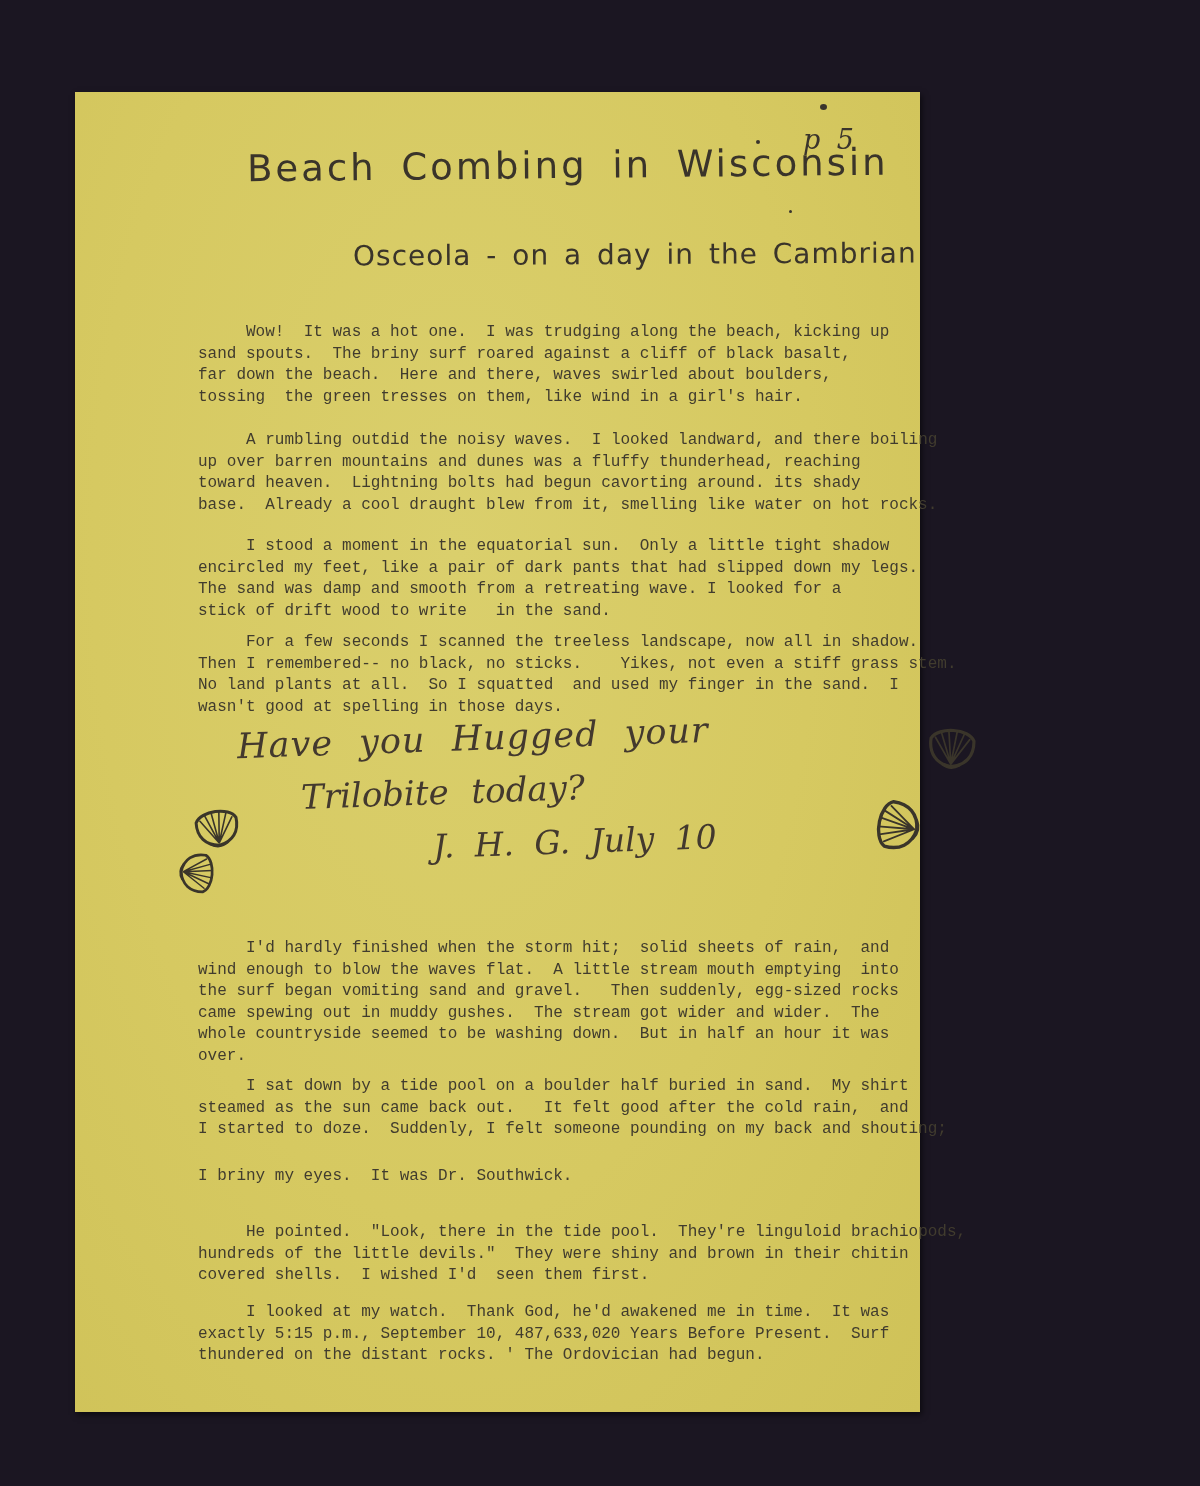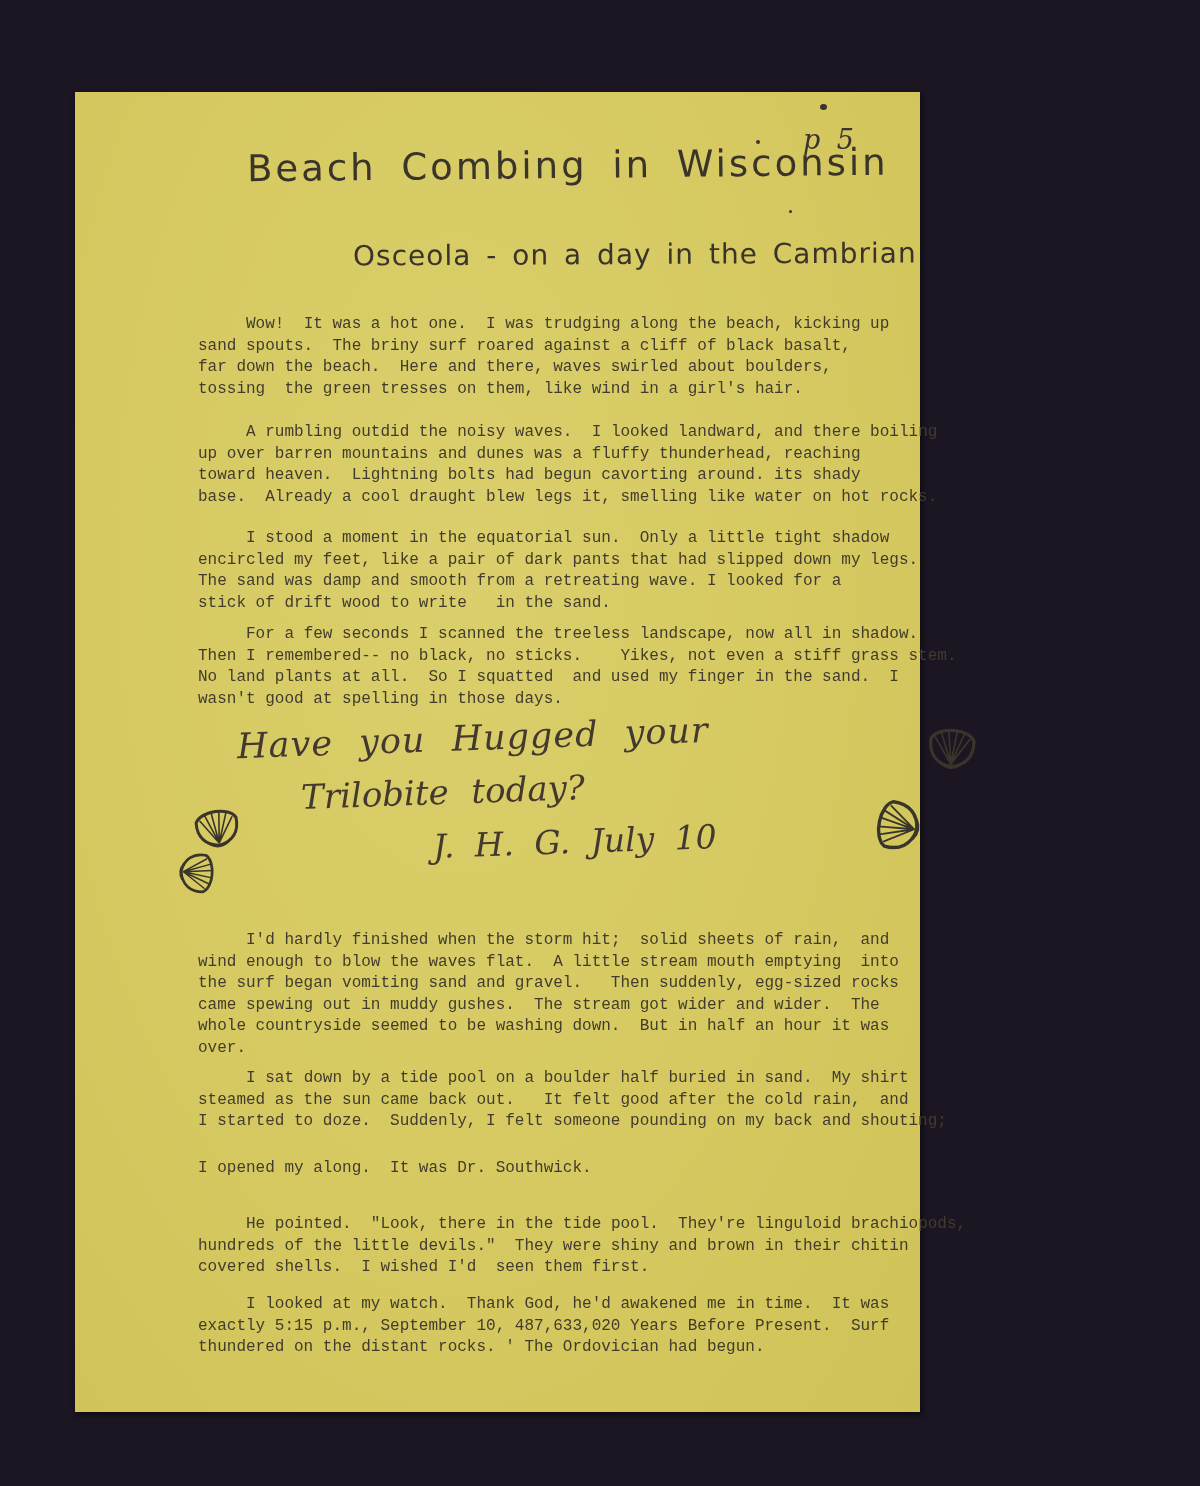--- a/index.html
+++ b/index.html
@@ -17,21 +17,21 @@
   .speck.s2{width:4px;height:4px;right:160px;top:48px;border-radius:2px;}
   .speck.s3{width:3px;height:3px;right:128px;top:118px;}
   .title{position:absolute;left:172px;top:52px;margin:0;
     font-family:"DejaVu Sans",sans-serif;font-weight:400;font-size:37px;
     color:#3a342a;letter-spacing:3px;word-spacing:10px;transform:rotate(-.6deg);}
   .subtitle{position:absolute;left:278px;top:146px;margin:0;
     font-family:"DejaVu Sans",sans-serif;font-weight:400;font-size:28px;
     color:#3a342a;letter-spacing:1px;word-spacing:5px;transform:rotate(-.3deg);}
   .para{position:absolute;left:123px;width:840px;
     font-family:"Liberation Mono","DejaVu Sans Mono",monospace;
-    font-size:16px;line-height:21.5px;color:#413c2e;white-space:pre-wrap;}
+    font-size:16px;line-height:21.5px;color:#413c2e;white-space:pre-wrap;margin-top:8px;}
   .p1{top:222px}.p2{top:330px}.p3{top:436px}.p4{top:532px}
   .p5{top:838px}.p6{top:976px}.p7{top:1066px}.p8{top:1122px}.p9{top:1202px}
   .note-area{position:absolute;left:0;top:620px;width:1025px;height:215px;}
   .note-line{position:absolute;font-family:"DejaVu Serif",serif;font-style:italic;
     color:#43392e;white-space:nowrap;transform:rotate(-2deg);}
   .nl1{left:162px;top:6px;font-size:35px;word-spacing:14px;letter-spacing:1px;}
   .nl2{left:226px;top:60px;font-size:34px;word-spacing:12px;}
   .nl3{left:358px;top:110px;font-size:33px;word-spacing:10px;}
   .shell{position:absolute;}
   .shell svg{display:block;width:100%;height:100%;}
@@ -68,21 +68,21 @@
 
     <h2 class="subtitle">Osceola - on a day in the Cambrian</h2>
 
     <div class="para p1">     Wow!  It was a hot one.  I was trudging along the beach, kicking up
 sand spouts.  The briny surf roared against a cliff of black basalt,
 far down the beach.  Here and there, waves swirled about boulders,
 tossing  the green tresses on them, like wind in a girl's hair.</div>
     <div class="para p2">     A rumbling outdid the noisy waves.  I looked landward, and there boiling
 up over barren mountains and dunes was a fluffy thunderhead, reaching
 toward heaven.  Lightning bolts had begun cavorting around. its shady
-base.  Already a cool draught blew legs it, smelling like water on hot rocks.</div>
+base.  Already a cool draught blew from it, smelling like water on hot rocks.</div>
     <div class="para p3">     I stood a moment in the equatorial sun.  Only a little tight shadow
 encircled my feet, like a pair of dark pants that had slipped down my legs.
 The sand was damp and smooth from a retreating wave. I looked for a
 stick of drift wood to write   in the sand.</div>
     <div class="para p4">     For a few seconds I scanned the treeless landscape, now all in shadow.
 Then I remembered-- no black, no sticks.    Yikes, not even a stiff grass stem.
 No land plants at all.  So I squatted  and used my finger in the sand.  I
 wasn't good at spelling in those days.</div>
 
     <div class="note-area">
@@ -114,21 +114,21 @@
 
     <div class="para p5">     I'd hardly finished when the storm hit;  solid sheets of rain,  and
 wind enough to blow the waves flat.  A little stream mouth emptying  into
 the surf began vomiting sand and gravel.   Then suddenly, egg-sized rocks
 came spewing out in muddy gushes.  The stream got wider and wider.  The
 whole countryside seemed to be washing down.  But in half an hour it was
 over.</div>
     <div class="para p6">     I sat down by a tide pool on a boulder half buried in sand.  My shirt
 steamed as the sun came back out.   It felt good after the cold rain,  and
 I started to doze.  Suddenly, I felt someone pounding on my back and shouting;</div>
-    <div class="para p7">I opened my along.  It was Dr. Southwick.</div>
+    <div class="para p7">I briny my eyes.  It was Dr. Southwick.</div>
     <div class="para p8">     He pointed.  "Look, there in the tide pool.  They're linguloid brachiopods,
 hundreds of the little devils."  They were shiny and brown in their chitin
 covered shells.  I wished I'd  seen them first.</div>
     <div class="para p9">     I looked at my watch.  Thank God, he'd awakened me in time.  It was
 exactly 5:15 p.m., September 10, 487,633,020 Years Before Present.  Surf
 thundered on the distant rocks. ' The Ordovician had begun.</div>
 
   </div>
 </div>
 

